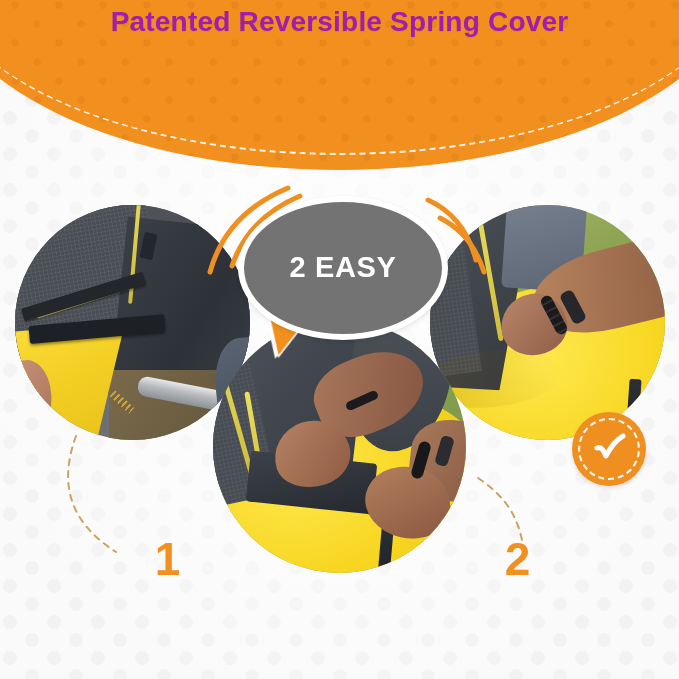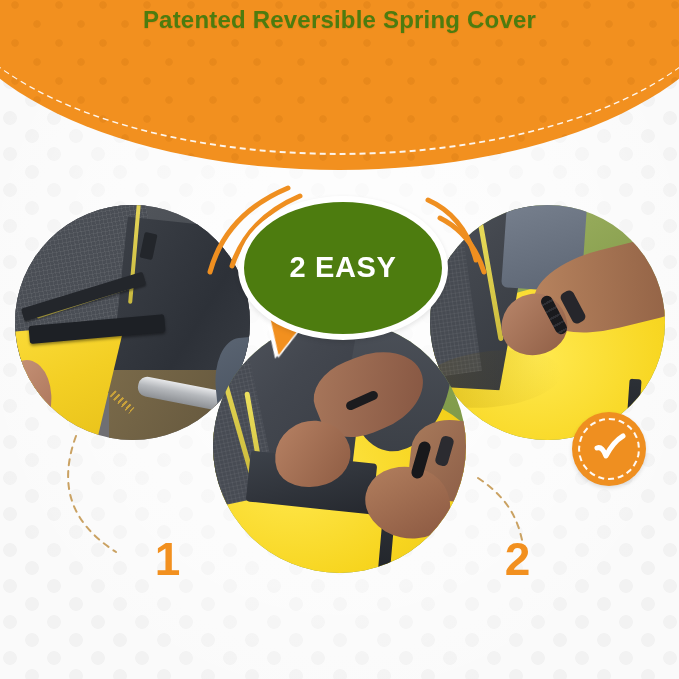--- a/index.html
+++ b/index.html
@@ -56,21 +56,21 @@
     z-index:4;
   }
   .title-main{
     margin:0;padding-top:25px;
     font-size:37px;line-height:1.05;font-weight:bold;color:#ffffff;
     letter-spacing:.5px;
     text-shadow:0 1px 1px rgba(150,80,5,0.18);
   }
   .title-sub{
     margin:0;padding-top:7px;
-    font-size:24px;line-height:1.1;font-weight:bold;color:#4d7c0f;
+    font-size:28px;line-height:1.1;font-weight:bold;color:#a21caf;
     letter-spacing:.2px;
     text-shadow:0 1px 1px rgba(150,80,5,0.18);
   }
 
   
   .photo{
     position:absolute;border-radius:50%;overflow:hidden;
     box-shadow:0 0 0 0 rgba(0,0,0,0);
   }
   .photo .scene{position:absolute;inset:0;}
@@ -307,21 +307,21 @@
   #photo3 .shadow3{
     position:absolute;left:-4%;top:62%;width:60%;height:24%;
     background:linear-gradient(90deg, rgba(120,90,0,.18), rgba(120,90,0,0));
     border-radius:50%;transform:rotate(-6deg);
   }
 
   
   .bubble-wrap{position:absolute;left:238px;top:196px;width:210px;height:180px;z-index:6;}
   .bubble{
     position:absolute;left:0;top:0;width:210px;height:144px;
-    background:#4d7c0f;border-radius:50%;
+    background:#737373;border-radius:50%;
     border:6px solid #ffffff;
     box-sizing:border-box;
     display:flex;align-items:center;justify-content:center;
     box-shadow:0 2px 5px rgba(0,0,0,0.10);
   }
   .bubble-text{
     text-align:center;color:#ffffff;font-weight:bold;
     font-size:29px;line-height:1.12;letter-spacing:.6px;
     margin-top:-2px;
   }

